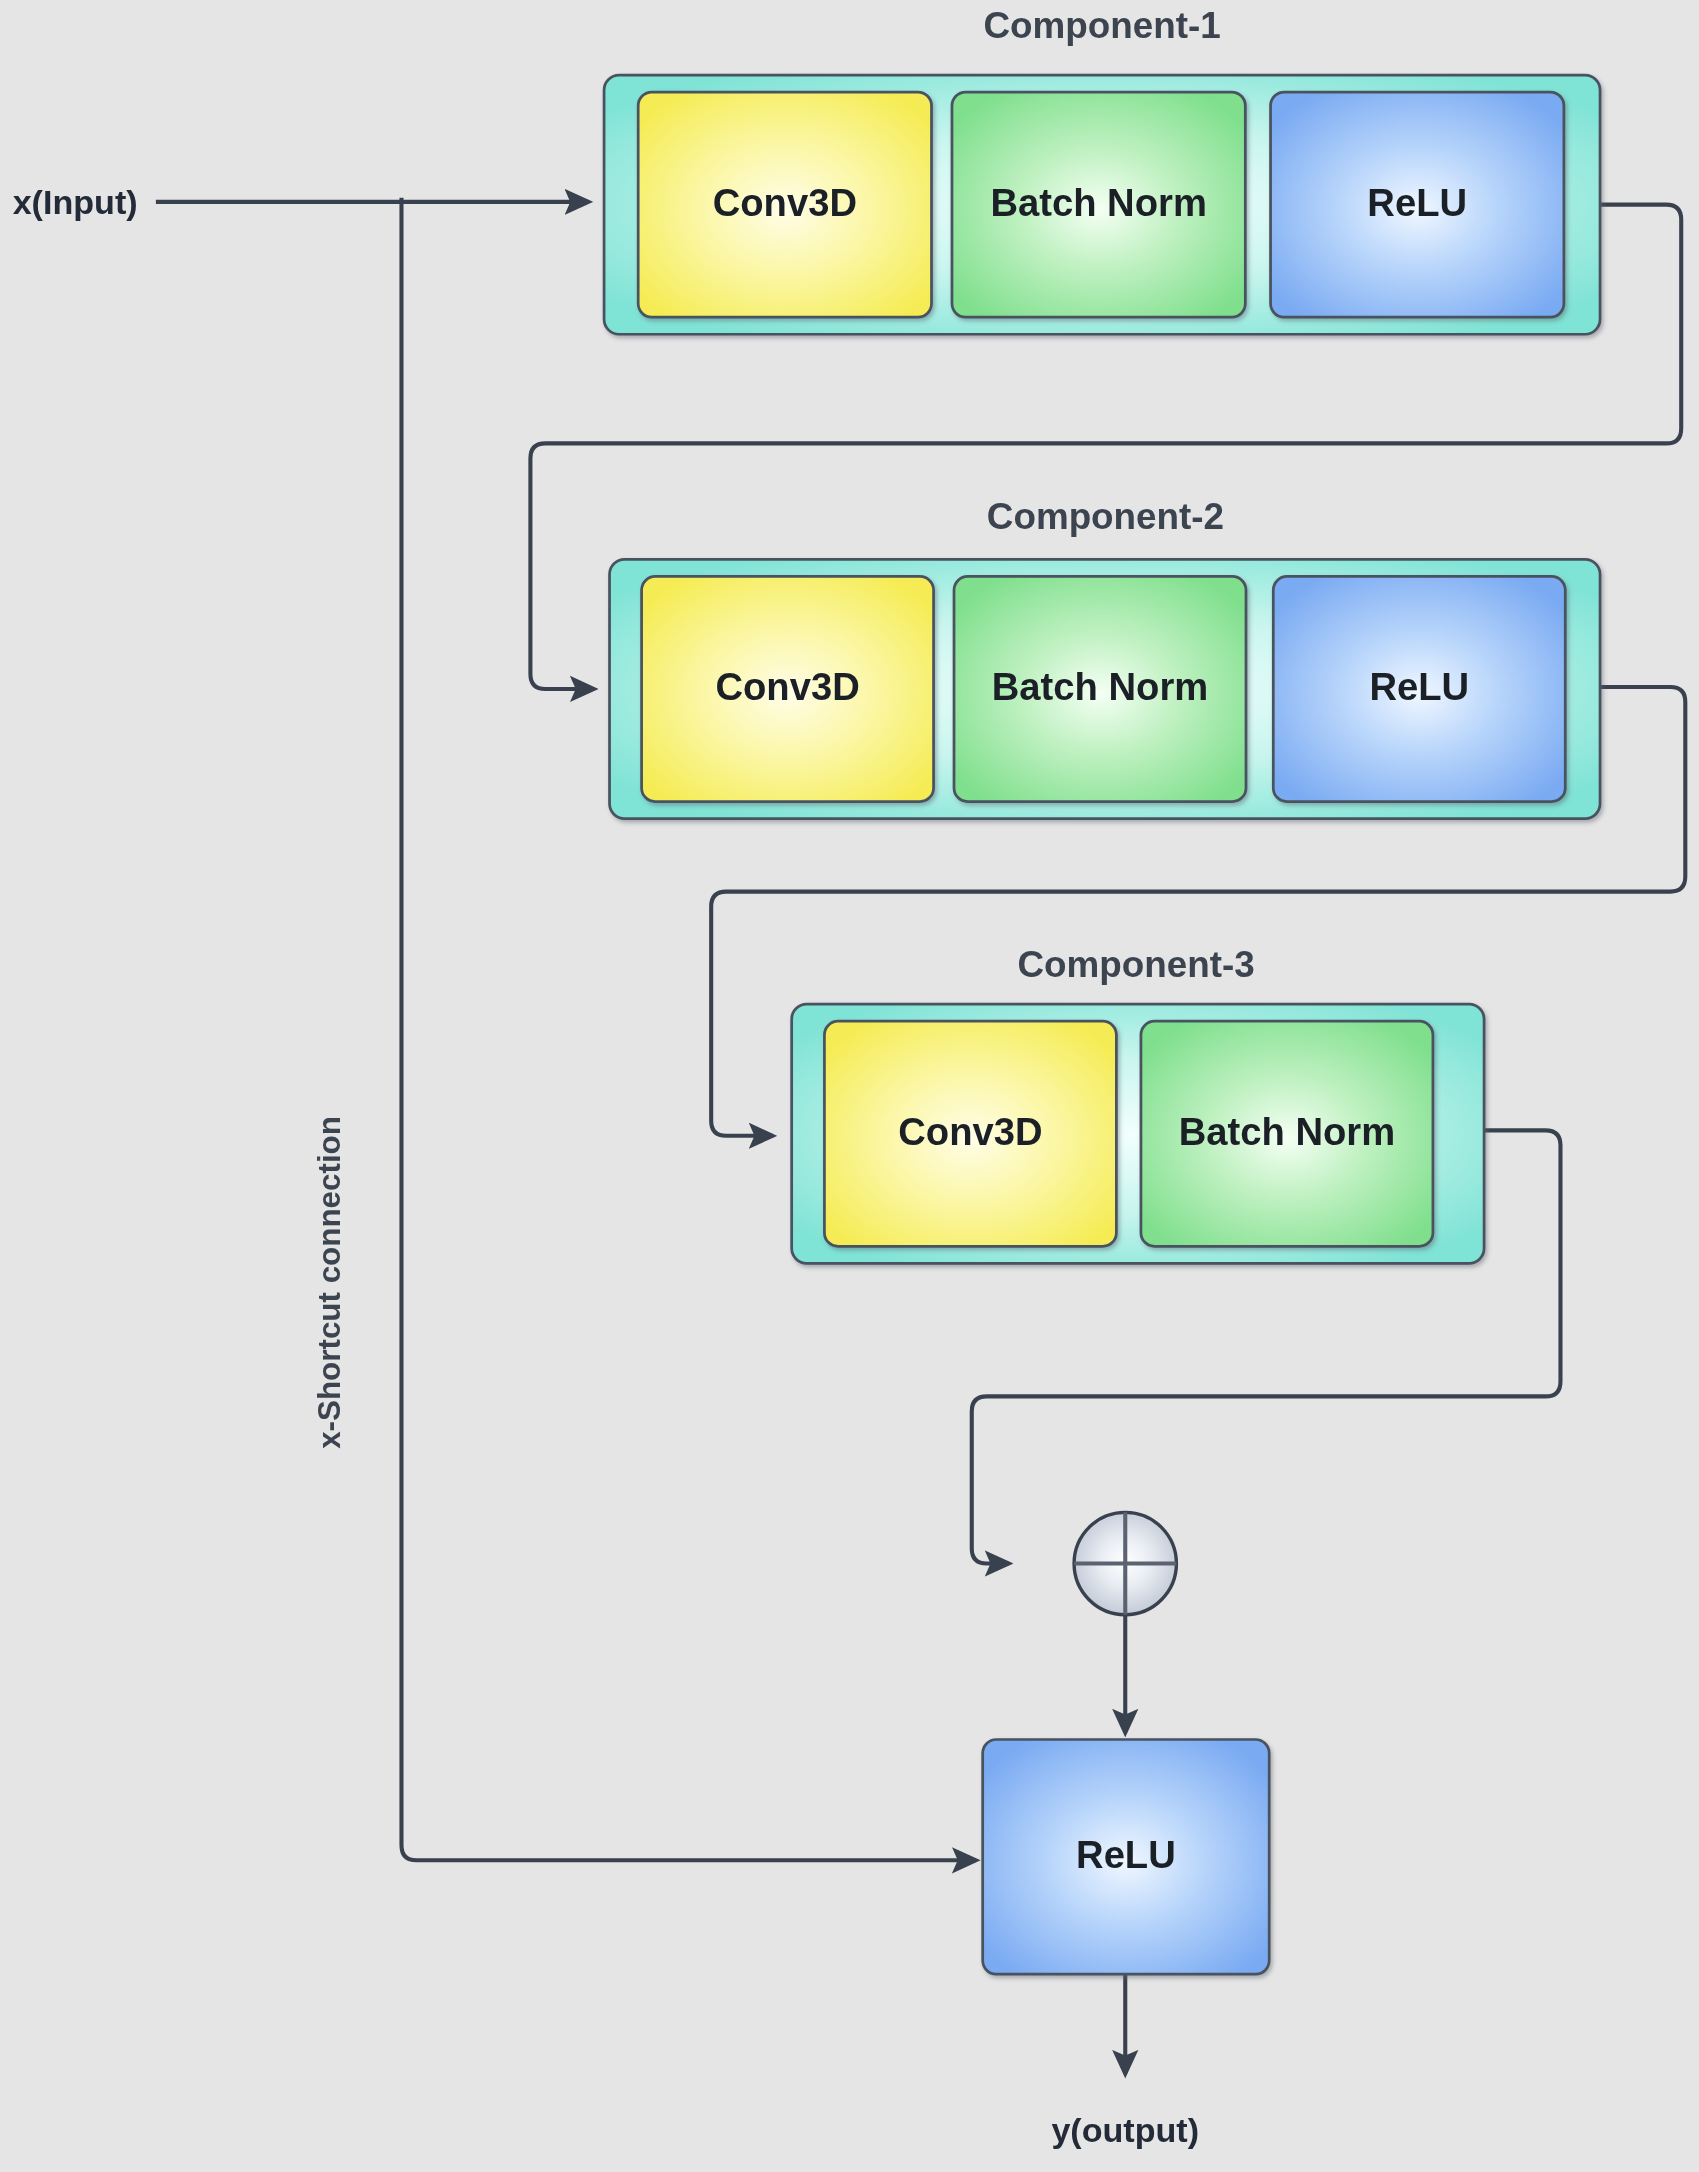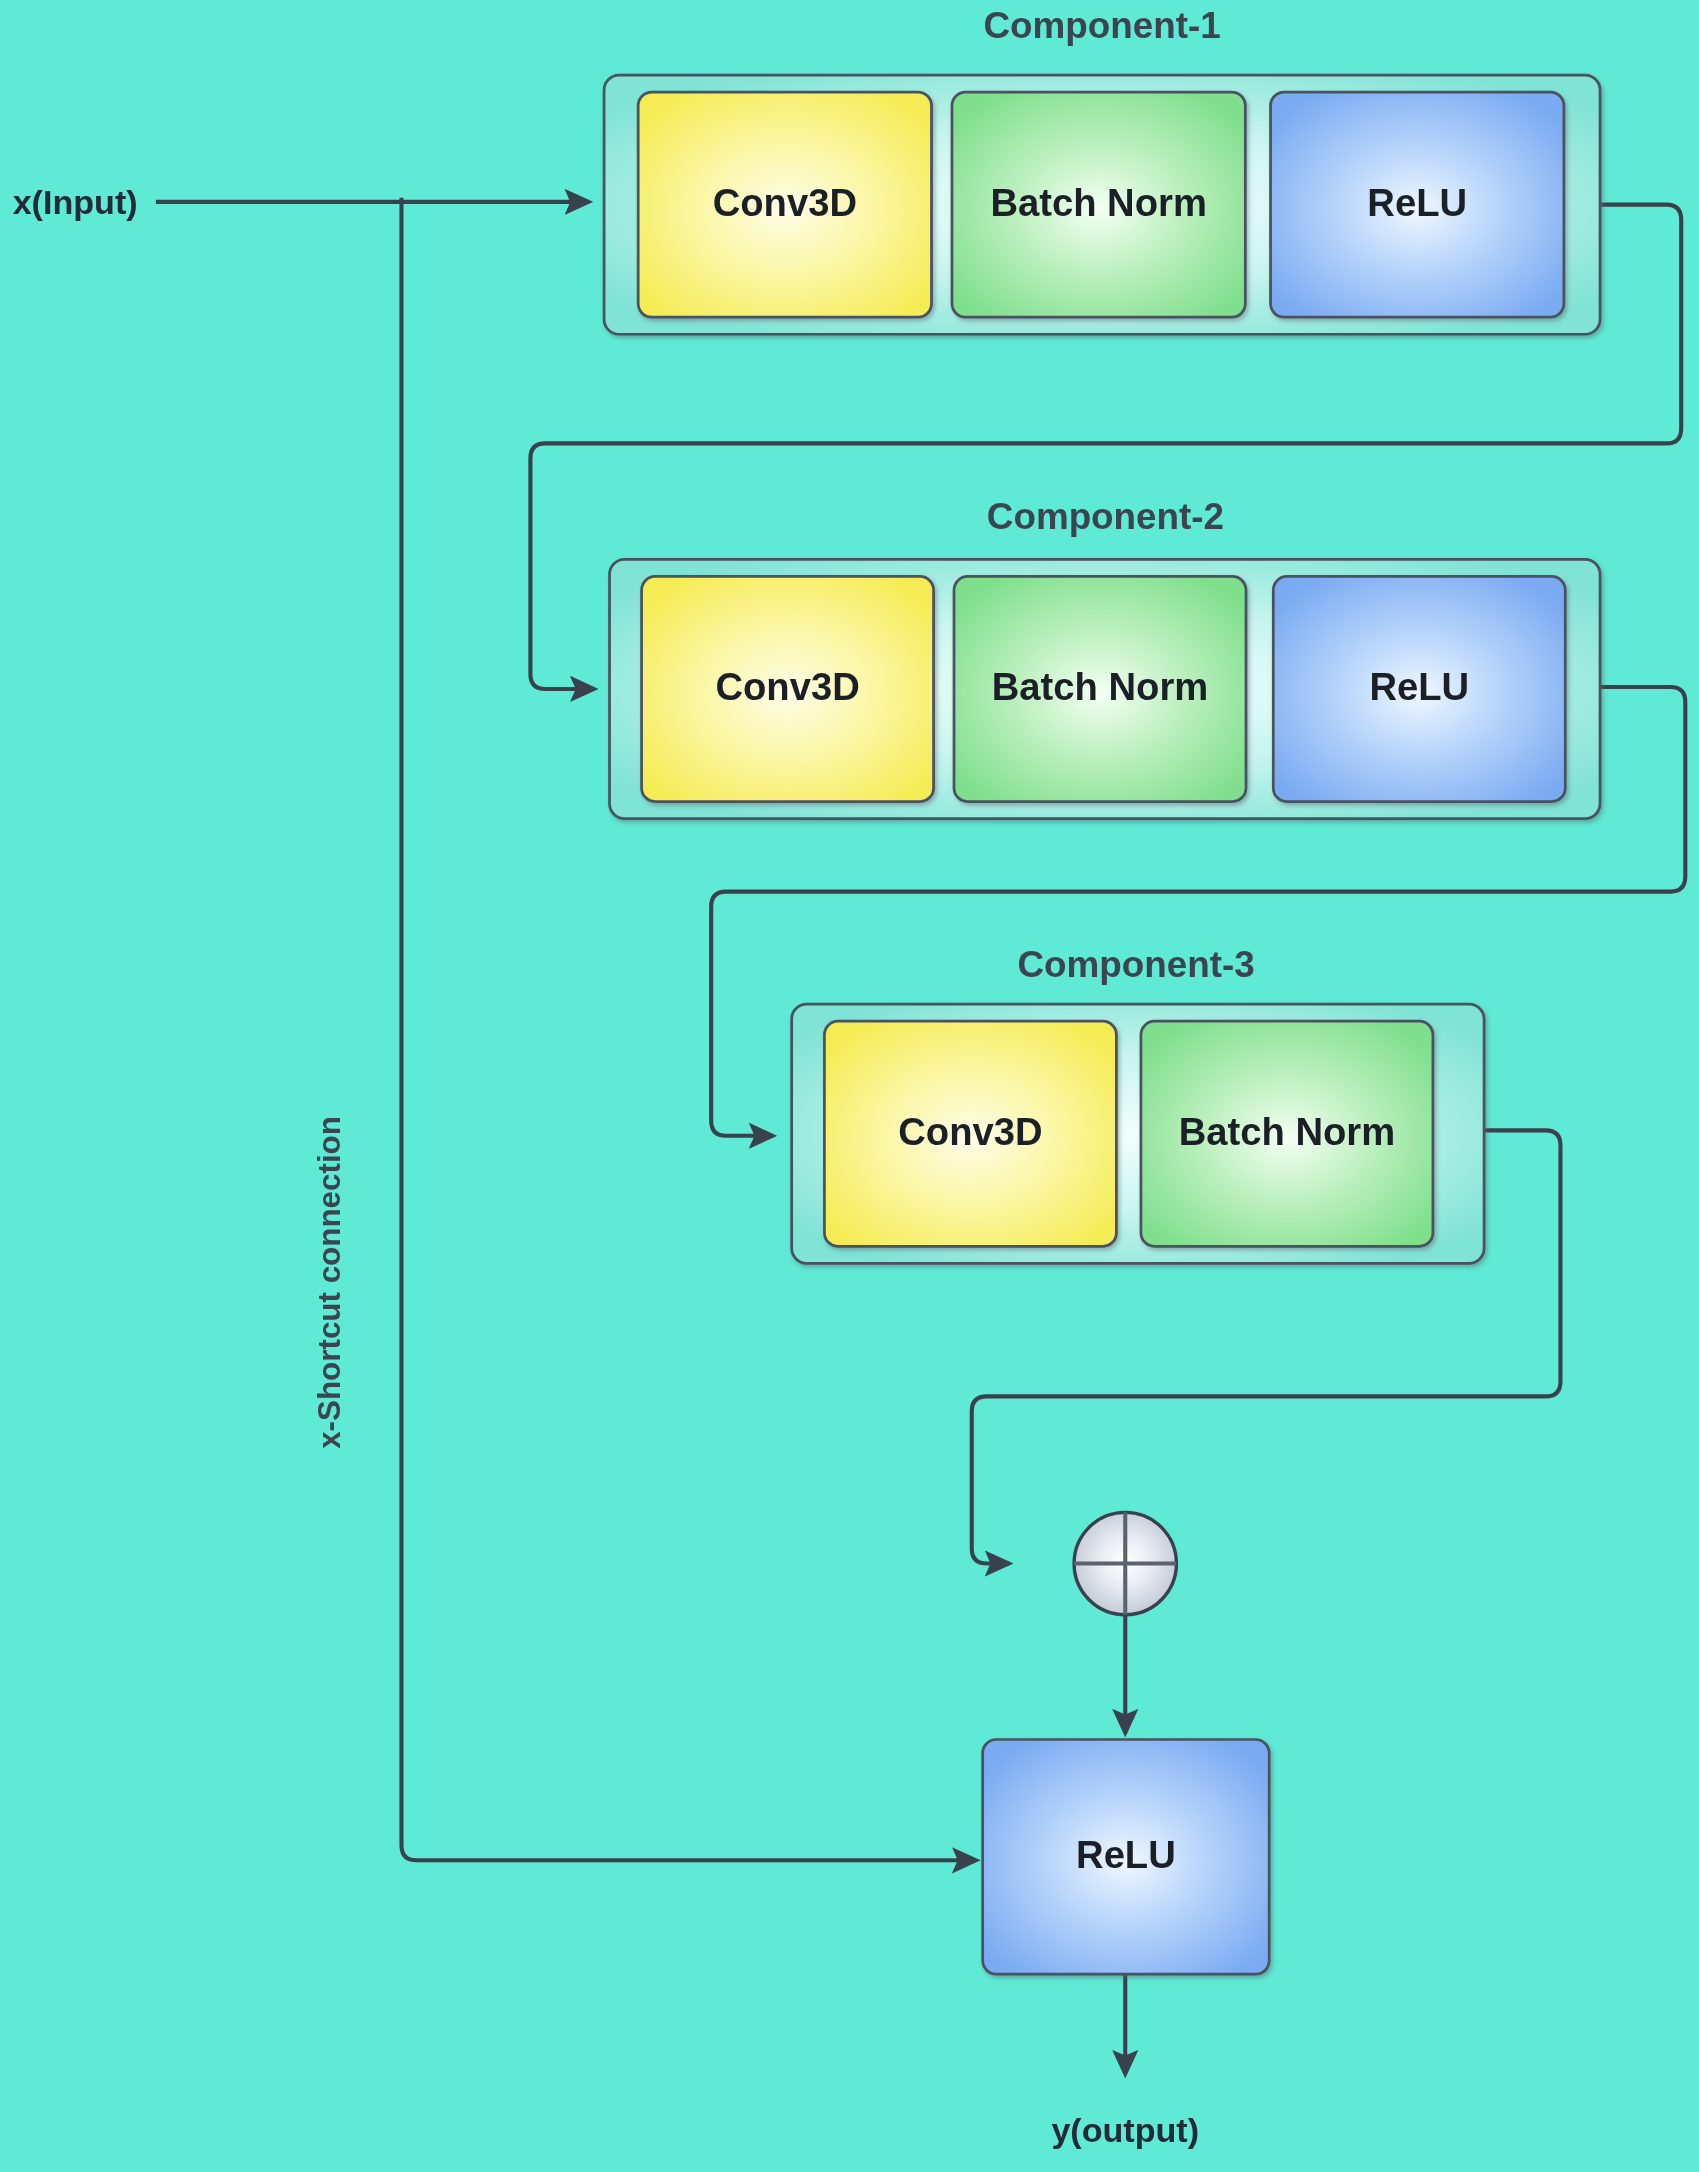--- a/index.html
+++ b/index.html
@@ -8,21 +8,21 @@
     padding: 0;
     background: #ffffff;
   }
   body {
     font-family: "Liberation Sans", sans-serif;
   }
   #diagram-root {
     position: relative;
     width: 1700px;
     height: 2172px;
-    background: #5eead4;
+    background: #e5e5e5;
     overflow: hidden;
   }
   svg.canvas {
     position: absolute;
     top: 0;
     left: 0;
     width: 1700px;
     height: 2172px;
   }
   .comp-title {

